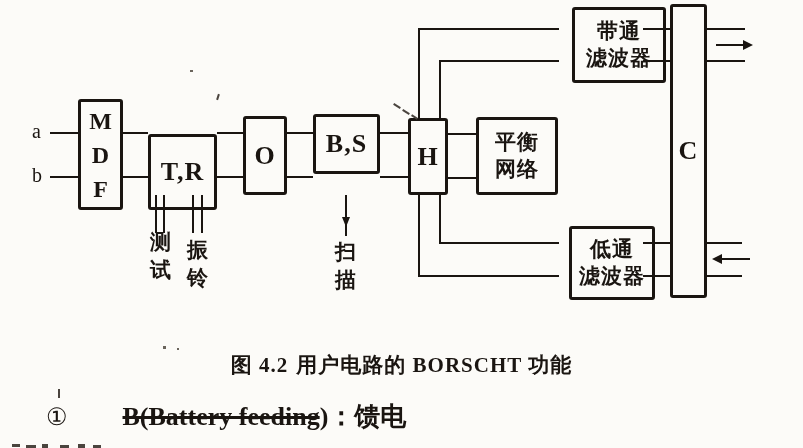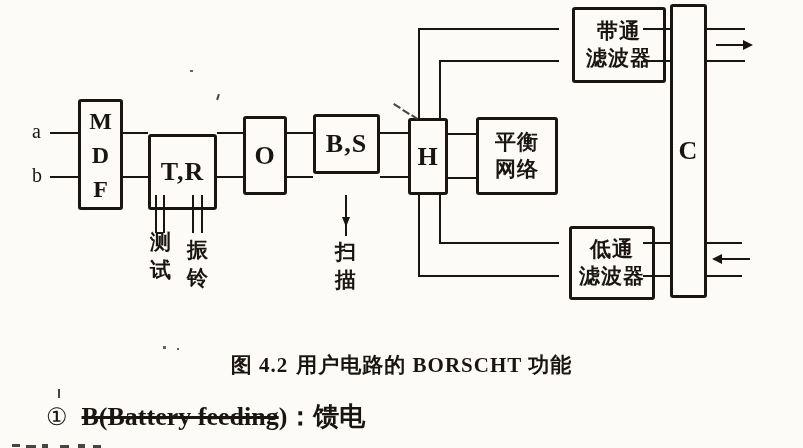--- a/index.html
+++ b/index.html
@@ -42,21 +42,21 @@
   .caption{
     position:absolute;left:0;top:351px;width:803px;
     text-align:center;font-size:21px;font-weight:bold;letter-spacing:1px;
   }
   .caption .fig-label{margin-right:8px;}
   .footnote{
     position:absolute;left:46px;top:399px;
     font-size:26px;font-weight:bold;white-space:nowrap;
   }
   .footnote .idx{font-size:24px;margin-right:14px;font-weight:normal;}
-  .strike{text-decoration:line-through;text-decoration-thickness:2.5px;}
+  .strike{text-decoration:line-through;text-decoration-thickness:2.5px;margin-left:41px;}
   .io-label{position:absolute;font-size:20px;}
   .artifact{position:absolute;background:#4a443e;}
   .speck{position:absolute;background:#6a645c;}
 </style>
 </head>
 <body>
 
 <div class="page">
 
   <div class="io-label" style="left:32px;top:120px;">a</div>

